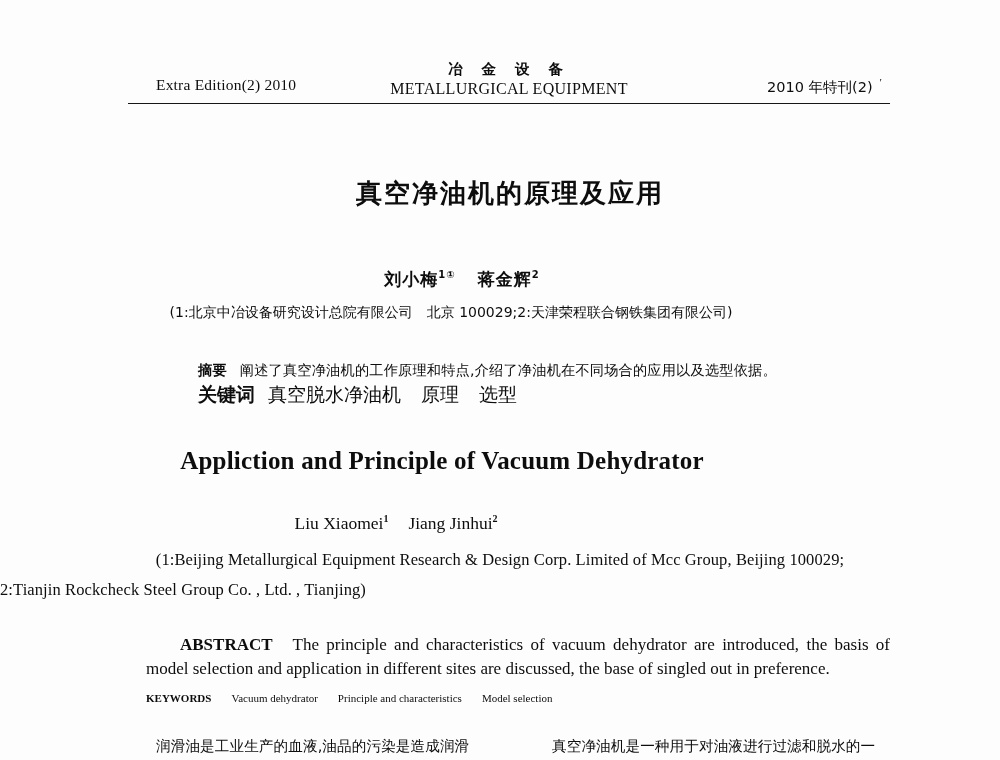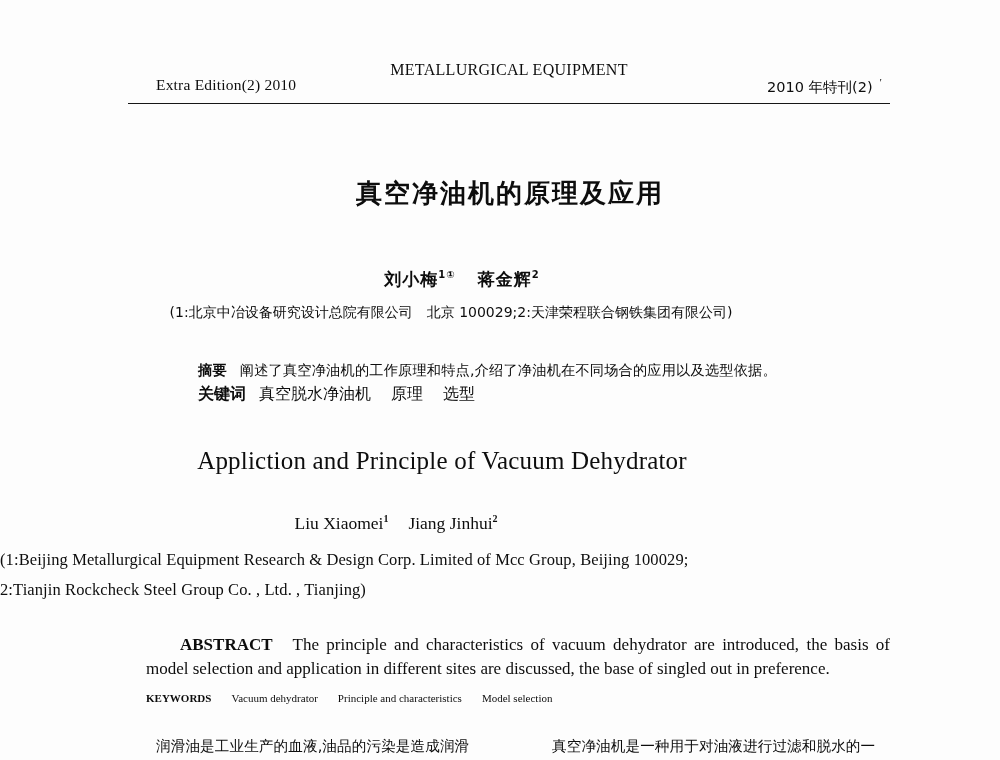--- a/index.html
+++ b/index.html
@@ -133,55 +133,55 @@
     font-size: 14.2px;
     line-height: 24px;
     letter-spacing: 0.2px;
   }
   .cn-keywords {
     position: absolute;
     left: 198px;
     top: 382px;
     width: 640px;
     font-family: "DejaVu Sans", sans-serif;
-    font-size: 16px;
+    font-size: 19px;
     line-height: 24px;
   }
   .lbl-b { font-weight: bold; }
   .gap-s { display: inline-block; width: 13px; }
   .gap-m { display: inline-block; width: 20px; }
 
   
   .en-title {
     position: absolute;
     left: 0;
     top: 447px;
     width: 884px;
     text-align: center;
     font-family: "Liberation Serif", serif;
-    font-weight: normal;
+    font-weight: bold;
     font-size: 25px;
     letter-spacing: 0.2px;
   }
   .en-authors {
     position: absolute;
     left: 0;
     top: 513px;
     width: 792px;
     text-align: center;
     font-size: 17.5px;
   }
   .en-authors .sep { display: inline-block; width: 20px; }
 
   .en-affil1 {
     position: absolute;
     left: 0;
     top: 550px;
     width: 1000px;
-    text-align: left;
+    text-align: center;
     font-size: 16.5px;
     letter-spacing: 0.1px;
   }
   .en-affil2 {
     position: absolute;
     left: 0;
     top: 580px;
     width: 1000px;
     text-align: left;
     font-size: 16.5px;
@@ -227,20 +227,21 @@
   .col-right { text-indent: 28px; }
 </style>
 </head>
 <body>
 
 <div class="page">
 
   <div class="runhead">
     <div class="runhead-left">Extra Edition(2) 2010</div>
     <div class="runhead-center">
+      <span class="runhead-cn">冶 金 设 备</span>
       <span class="runhead-en">METALLURGICAL EQUIPMENT</span>
     </div>
     <div class="runhead-right">
       <span class="cn">2010 年特刊(2)</span><span class="runhead-mark">′</span>
     </div>
   </div>
   <div class="rule"></div>
 
   <div class="cn-title">真空净油机的原理及应用</div>
 

